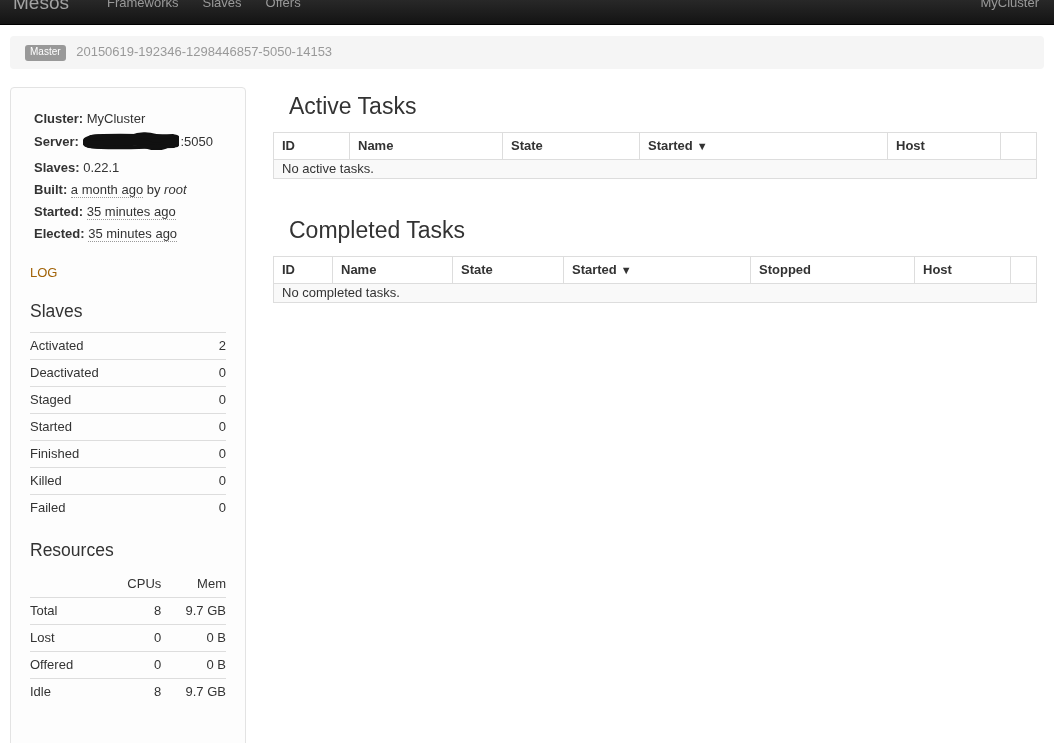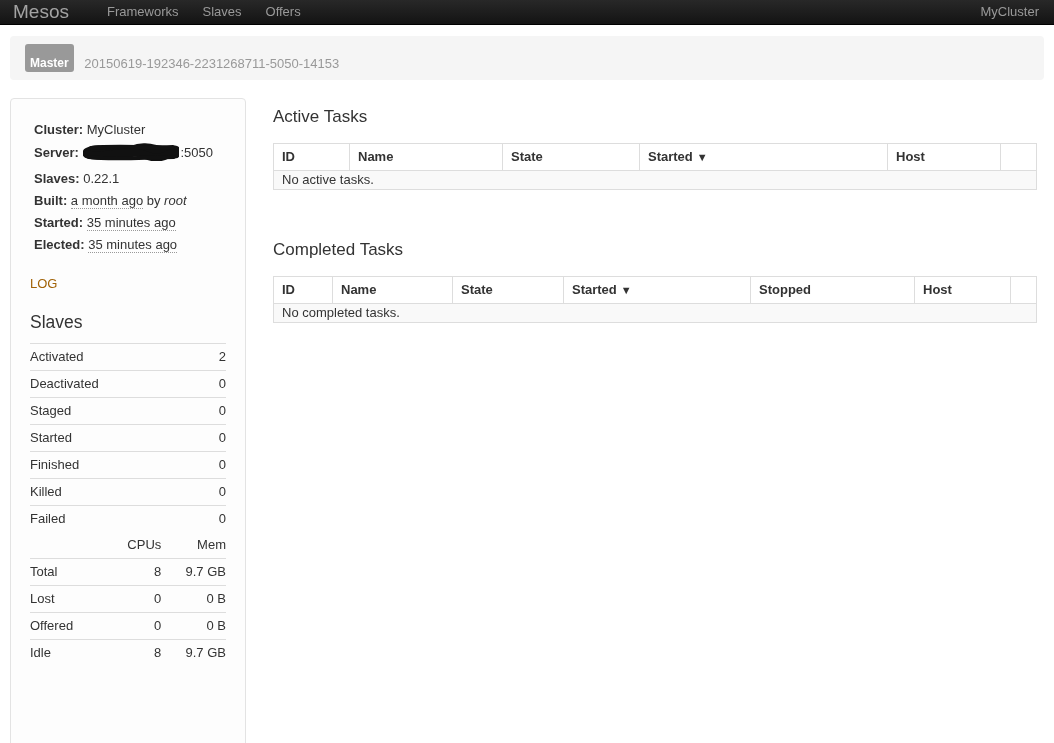--- a/index.html
+++ b/index.html
@@ -11,38 +11,38 @@
     font-family: "Liberation Sans", sans-serif;
     font-size: 13px; line-height: 18px;
   }
   a { text-decoration: none; }
 
   
   .navbar {
     height: 16px; padding: 12px 13px;
     background: linear-gradient(#282828, #131313);
     border-bottom: 1px solid #000;
-    display: flex; align-items: center;
+    display: flex; align-items: flex-end;
   }
   .brand { font-size: 19px; color: #a3a3a3; margin-right: 26px; cursor: pointer; }
   .nav-links { display: flex; }
   .nav-link { color: #999; padding: 0 12px; cursor: pointer; }
   .navbar-cluster { margin-left: auto; color: #999; padding-right: 2px; }
 
   
   .container { margin: 0 10px; }
   .breadcrumb {
     margin-top: 11px; padding: 8px 15px;
     background: #f5f5f5; border-radius: 4px;
     line-height: 16px;
   }
   .crumb-badge {
     display: inline-block; background: #999; color: #fff;
-    font-size: 12px; font-weight: bold; line-height: 14px;
-    padding: 12px 5px 2px; border-radius: 3px; margin-right: 7px;
+    font-size: 10px; font-weight: normal; line-height: 14px;
+    padding: 0 5px 2px; border-radius: 3px; margin-right: 7px;
     vertical-align: 1px;
   }
   .crumb-id { color: #999; }
 
   
   .content-row { display: flex; align-items: flex-start; margin-top: 18px; }
 
   
   .well {
     width: 236px; min-height: 680px;
@@ -65,26 +65,26 @@
   .side-table td.num { text-align: right; }
   .res-table thead td { border-top: none; }
   .res-table td.num { text-align: right; }
   .res-table .col-label { width: 40%; }
   .res-table .col-cpus  { width: 27%; }
   .res-table .col-mem   { width: 33%; }
 
   
   .main { width: 763px; margin-left: 27px; }
   .main-heading {
-    font-size: 17px; font-weight: normal; color: #333;
-    margin: 4px 0 11px; line-height: 30px;
+    font-size: 23px; font-weight: normal; color: #333;
+    margin: 4px 16px 11px; line-height: 30px;
   }
   .tasks-table {
     width: 100%; border-collapse: collapse; table-layout: fixed;
-    margin-bottom: 45px;
+    margin-bottom: 36px;
   }
   .tasks-table th {
     border: 1px solid #ddd; padding: 4px 8px;
     text-align: left; font-weight: bold; line-height: 18px;
     cursor: pointer; white-space: nowrap; overflow: hidden;
   }
   .tasks-table td.empty-row {
     border: 1px solid #ddd; background: #f9f9f9;
     padding: 0 8px; line-height: 18px;
   }
@@ -100,21 +100,21 @@
     <a class="nav-link">Slaves</a>
     <a class="nav-link">Offers</a>
   </div>
   <span class="navbar-cluster">MyCluster</span>
 </div>
 
 <div class="container">
 
   <div class="breadcrumb">
     <span class="crumb-badge">Master</span>
-    <span class="crumb-id">20150619-192346-2231268711-5050-14153</span>
+    <span class="crumb-id">20150619-192346-1298446857-5050-14153</span>
   </div>
 
   <div class="content-row">
 
     <div class="well">
       <p class="info-line">
         <span class="info-label">Cluster:</span>
         <span>MyCluster</span>
       </p>
       <p class="info-line">
@@ -179,20 +179,21 @@
             <td>Killed</td>
             <td class="num">0</td>
           </tr>
           <tr>
             <td>Failed</td>
             <td class="num">0</td>
           </tr>
         </tbody>
       </table>
 
+      <h4 class="side-heading">Resources</h4>
       <table class="side-table res-table">
         <thead>
           <tr>
             <td class="col-label"></td>
             <td class="num col-cpus">CPUs</td>
             <td class="num col-mem">Mem</td>
           </tr>
         </thead>
         <tbody>
           <tr>

